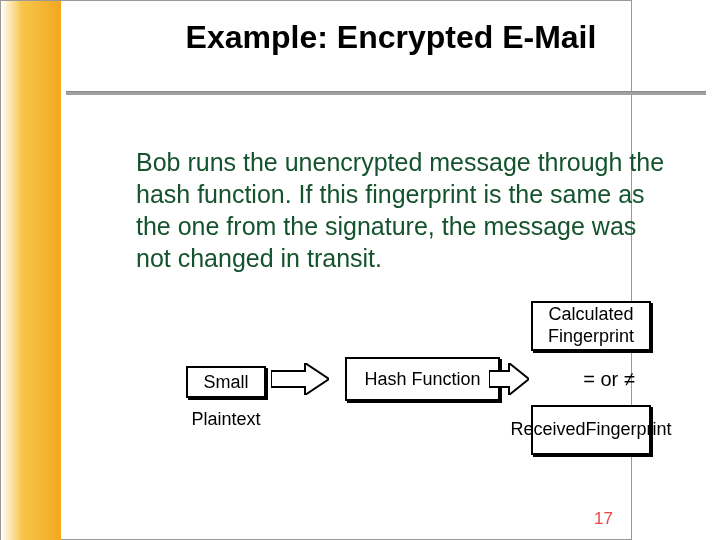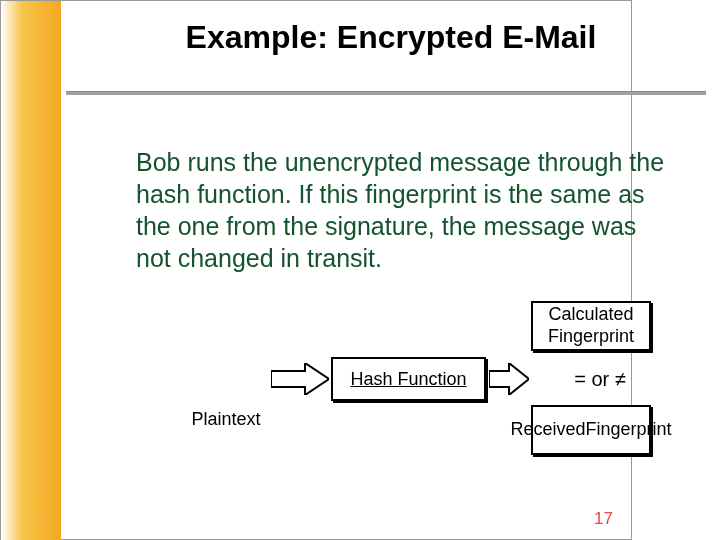--- a/index.html
+++ b/index.html
@@ -55,22 +55,22 @@
     box-shadow: 2px 2px 0 #000;
     font-size: 18px;
     text-align: center;
     display: flex;
     align-items: center;
     justify-content: center;
   }
   .box-calc { left: 395px; top: 0px; width: 120px; height: 50px; flex-direction: column; line-height:1.2; padding:2px 0;}
   .box-small { left: 50px; top: 65px; width: 80px; height: 32px; border:2px solid #000; box-shadow:2px 2px 0 #000;}
   .txt-plaintext { position:absolute; left:40px; top:108px; width:100px; font-size:18px; text-align:center; }
-  .box-hash { left: 195px; top: 56px; width: 155px; height: 44px; text-decoration: underline; }
-  .box-eq { left: 404px; top: 60px; width: 120px; height: 36px; font-size:20px; border:none; box-shadow:none; background:transparent;}
+  .box-hash { left: 209px; top: 56px; width: 155px; height: 44px; }
+  .box-eq { left: 413px; top: 60px; width: 120px; height: 36px; font-size:20px; border:none; box-shadow:none; background:transparent;}
   .box-recv { left: 395px; top: 104px; width: 120px; height: 50px; flex-direction: row; line-height:1.2; padding:2px 4px;}
   .arrow {
     position: absolute;
   }
   .arrow svg { display:block; }
   .arrow-right1 { left: 135px; top: 62px; width: 58px; height: 32px;}
   .arrow-right2 { left: 353px; top: 62px; width: 40px; height: 32px;}
   .page-num {
     position: absolute;
     right: 18px; bottom: 10px;
@@ -93,20 +93,23 @@
 
   <div class="body-text">Bob runs the unencrypted message through the hash function. If this fingerprint is the same as the one from the signature, the message was not changed in transit.</div>
 
   <div class="diagram">
 
     <div class="box box-calc">
       <span>Calculated</span>
       <span>Fingerprint</span>
     </div>
 
+    <div class="box box-small">
+      <span>Small</span>
+    </div>
     <div class="txt-plaintext">Plaintext</div>
 
     <div class="arrow arrow-right1">
       <svg width="58" height="32" viewBox="0 0 58 32">
         <polygon points="0,8 34,8 34,0 58,16 34,32 34,24 0,24" fill="#fff" stroke="#000" stroke-width="2"></polygon>
       </svg>
     </div>
 
     <div class="box box-hash">
       <span>Hash Function</span>

